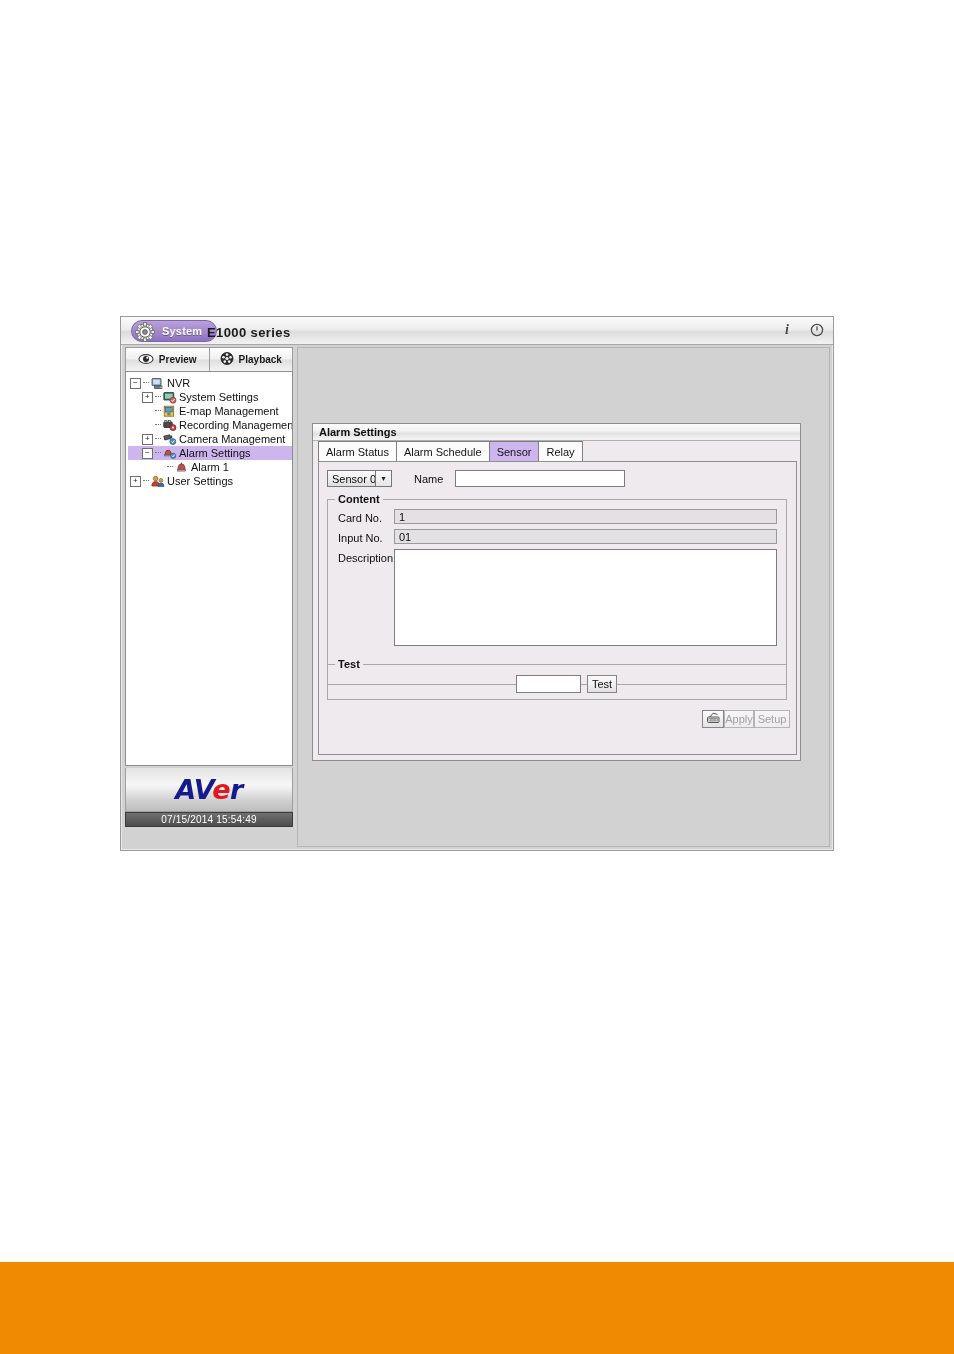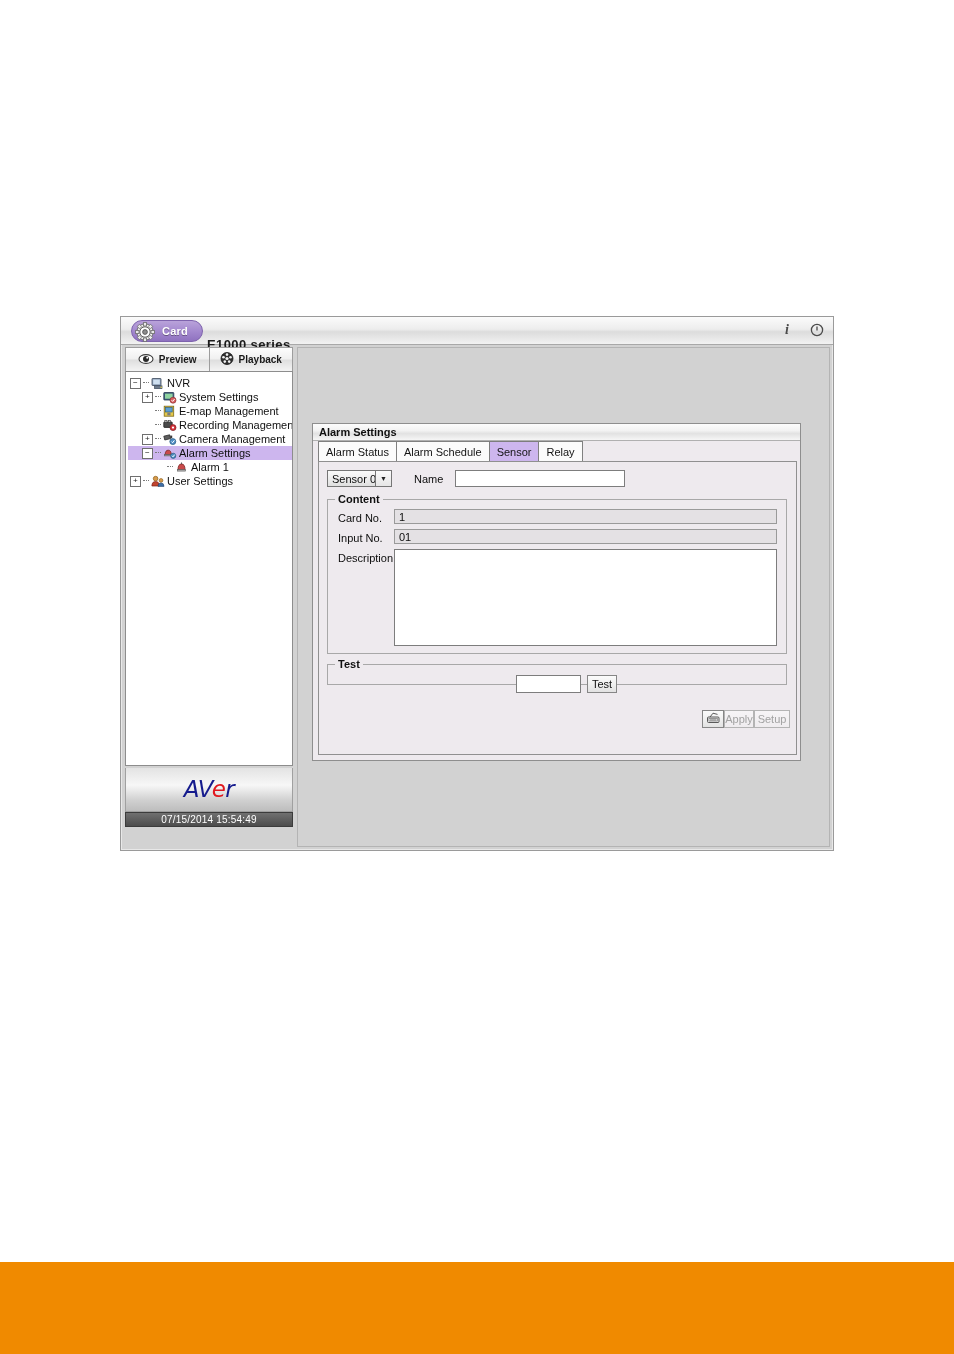--- a/index.html
+++ b/index.html
@@ -65,21 +65,21 @@
     letter-spacing: 0.2px;
     text-shadow: 0 1px 0 rgba(0,0,0,0.35);
   }
   .gear-icon {
     position: absolute;
     left: 3px; top: 1px;
     width: 20px; height: 20px;
   }
   .window-title {
     position: absolute;
-    left: 86px; top: 20px;
+    left: 86px; top: 8px;
     font-size: 13px;
     font-weight: bold;
     color: #1b1b1b;
     letter-spacing: 0.4px;
   }
   .title-icons {
     position: absolute;
     right: 8px; top: 5px;
     display: flex;
     gap: 14px;
@@ -191,22 +191,22 @@
     background: linear-gradient(to bottom, #e3e3e3 0%, #f7f7f7 40%, #d0d0d0 75%, #bdbdbd 100%);
     border: 1px solid #a0a0a0;
     border-top: none;
     box-sizing: border-box;
     display: flex;
     align-items: center;
     justify-content: center;
   }
   .aver-logo {
     font-family: "DejaVu Sans", sans-serif;
-    font-size: 23px;
-    font-weight: normal;
+    font-size: 27px;
+    font-weight: bold;
     font-style: italic;
     letter-spacing: -0.5px;
     line-height: 1;
   }
   .aver-logo .b { color: #151b8d; }
   .aver-logo .r { color: #e0181f; }
 
   .timestamp-bar {
     position: absolute;
     left: 0; top: 465px;
@@ -402,21 +402,21 @@
               <rect x="-1.6" y="-9.4" width="3.2" height="3.4" transform="rotate(45)"></rect>
               <rect x="-1.6" y="6" width="3.2" height="3.4" transform="rotate(45)"></rect>
               <rect x="-9.4" y="-1.6" width="3.4" height="3.2" transform="rotate(45)"></rect>
               <rect x="6" y="-1.6" width="3.4" height="3.2" transform="rotate(45)"></rect>
             </g>
             <circle r="5.2" fill="#ffffff" stroke="#5e5e5e" stroke-width="1"></circle>
             <circle r="2.4" fill="#8c8c8c" stroke="#4a4a4a" stroke-width="0.8"></circle>
           </g>
         </svg>
       </span>
-      <span>Card</span>
+      <span>System</span>
     </div>
     <div class="window-title">E1000 series</div>
     <div class="title-icons">
       <div class="ti ti-i">i</div>
       <div class="ti">
         <svg width="14" height="14" viewBox="0 0 14 14">
           <circle cx="7" cy="7" r="5.6" fill="none" stroke="#4b4b4b" stroke-width="1.3"></circle>
           <line x1="7" y1="3.4" x2="7" y2="7.4" stroke="#4b4b4b" stroke-width="1.3"></line>
         </svg>
       </div>
@@ -604,21 +604,21 @@
 
     <div class="row-top">
       <div class="combo">
         <span>Sensor 01</span>
         <span class="combo-arrow">▼</span>
       </div>
       <span class="lbl" style="margin-left:22px;">Name</span>
       <div class="txtfield" style="width:170px;height:17px;margin-left:12px;"></div>
     </div>
 
-    <div class="groupbox" style="left:8px; top:37px; width:460px; height:155px;">
+    <div class="groupbox" style="left:8px; top:37px; width:460px; height:201px;">
       <span class="group-title">Content</span>
 
       <span class="lbl" style="position:absolute;left:10px;top:12px;">Card No.</span>
       <div class="readonly" style="position:absolute;left:66px;top:9px;width:383px;height:15px;">1</div>
 
       <span class="lbl" style="position:absolute;left:10px;top:32px;">Input No.</span>
       <div class="readonly" style="position:absolute;left:66px;top:29px;width:383px;height:15px;">01</div>
 
       <span class="lbl" style="position:absolute;left:10px;top:52px;">Description</span>
       <div class="txtfield" style="position:absolute;left:66px;top:49px;width:383px;height:97px;align-items:flex-start;padding-top:2px;"></div>

